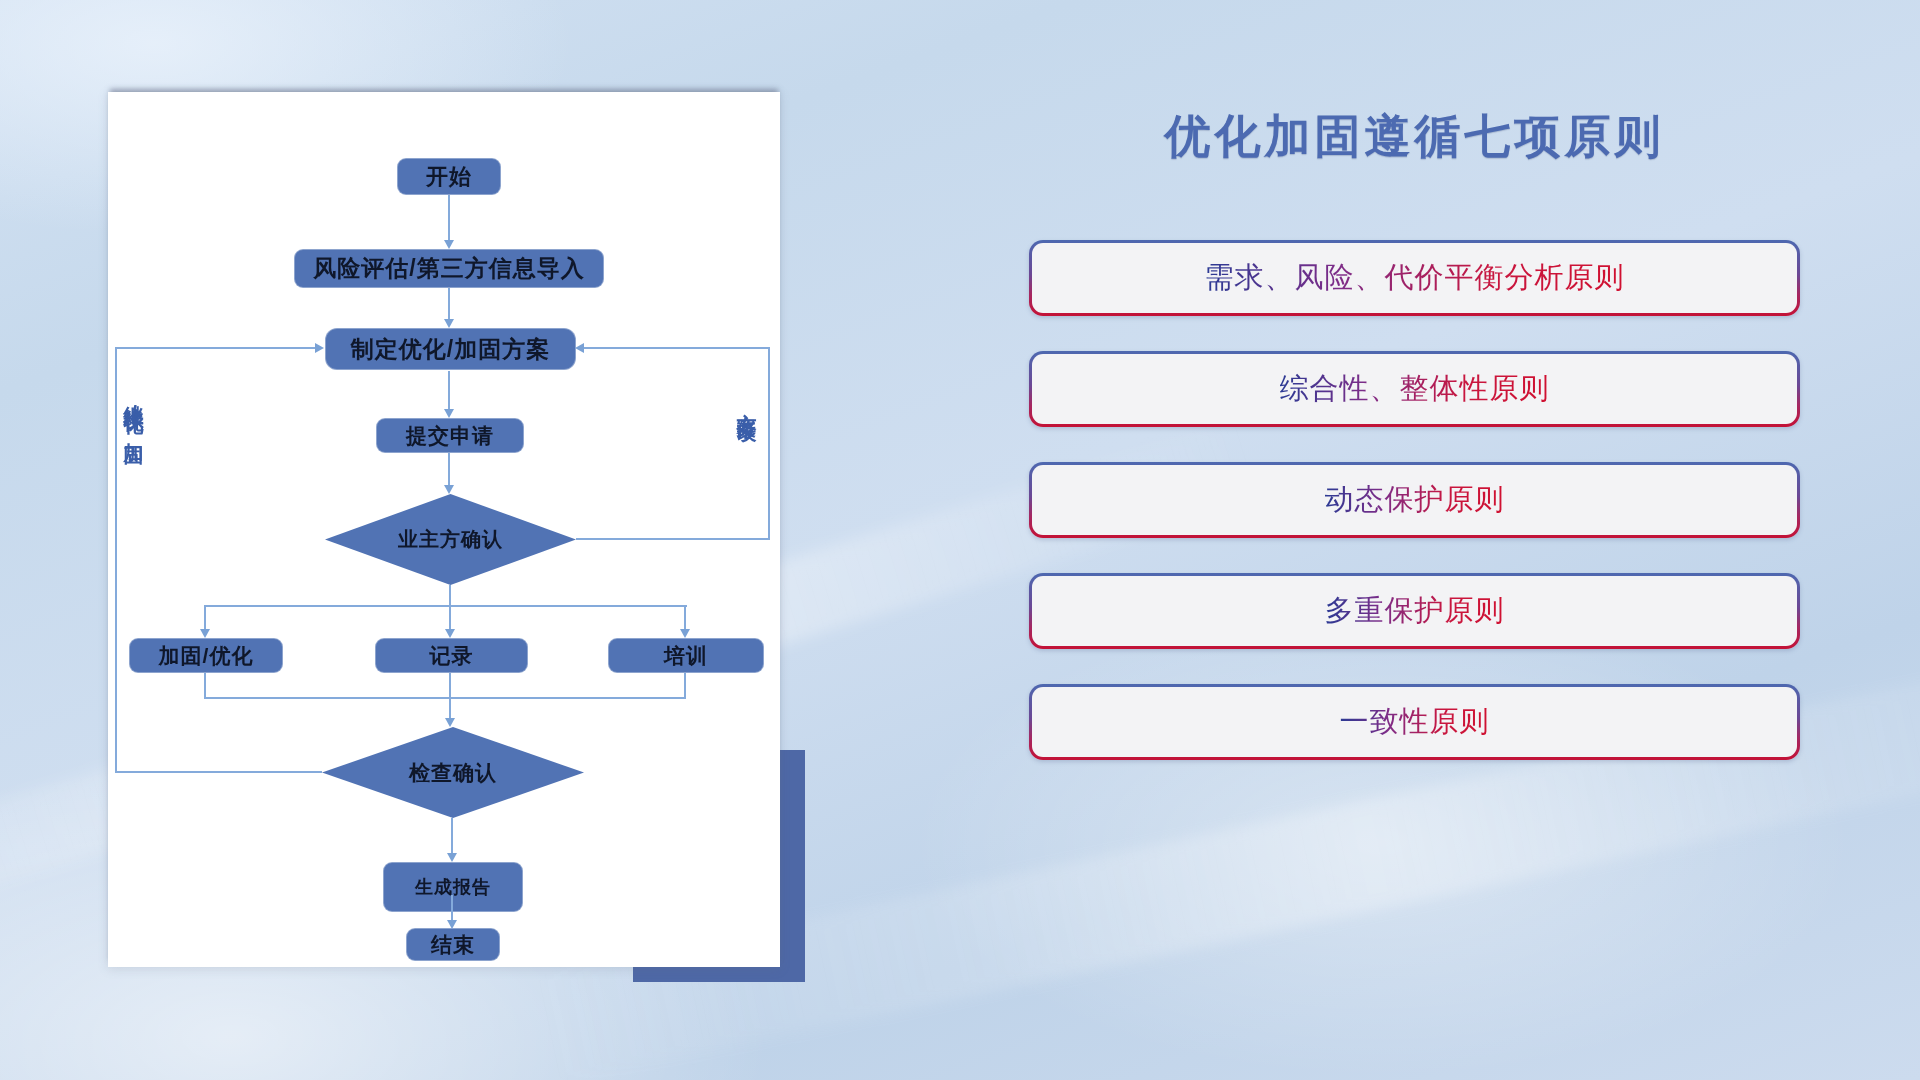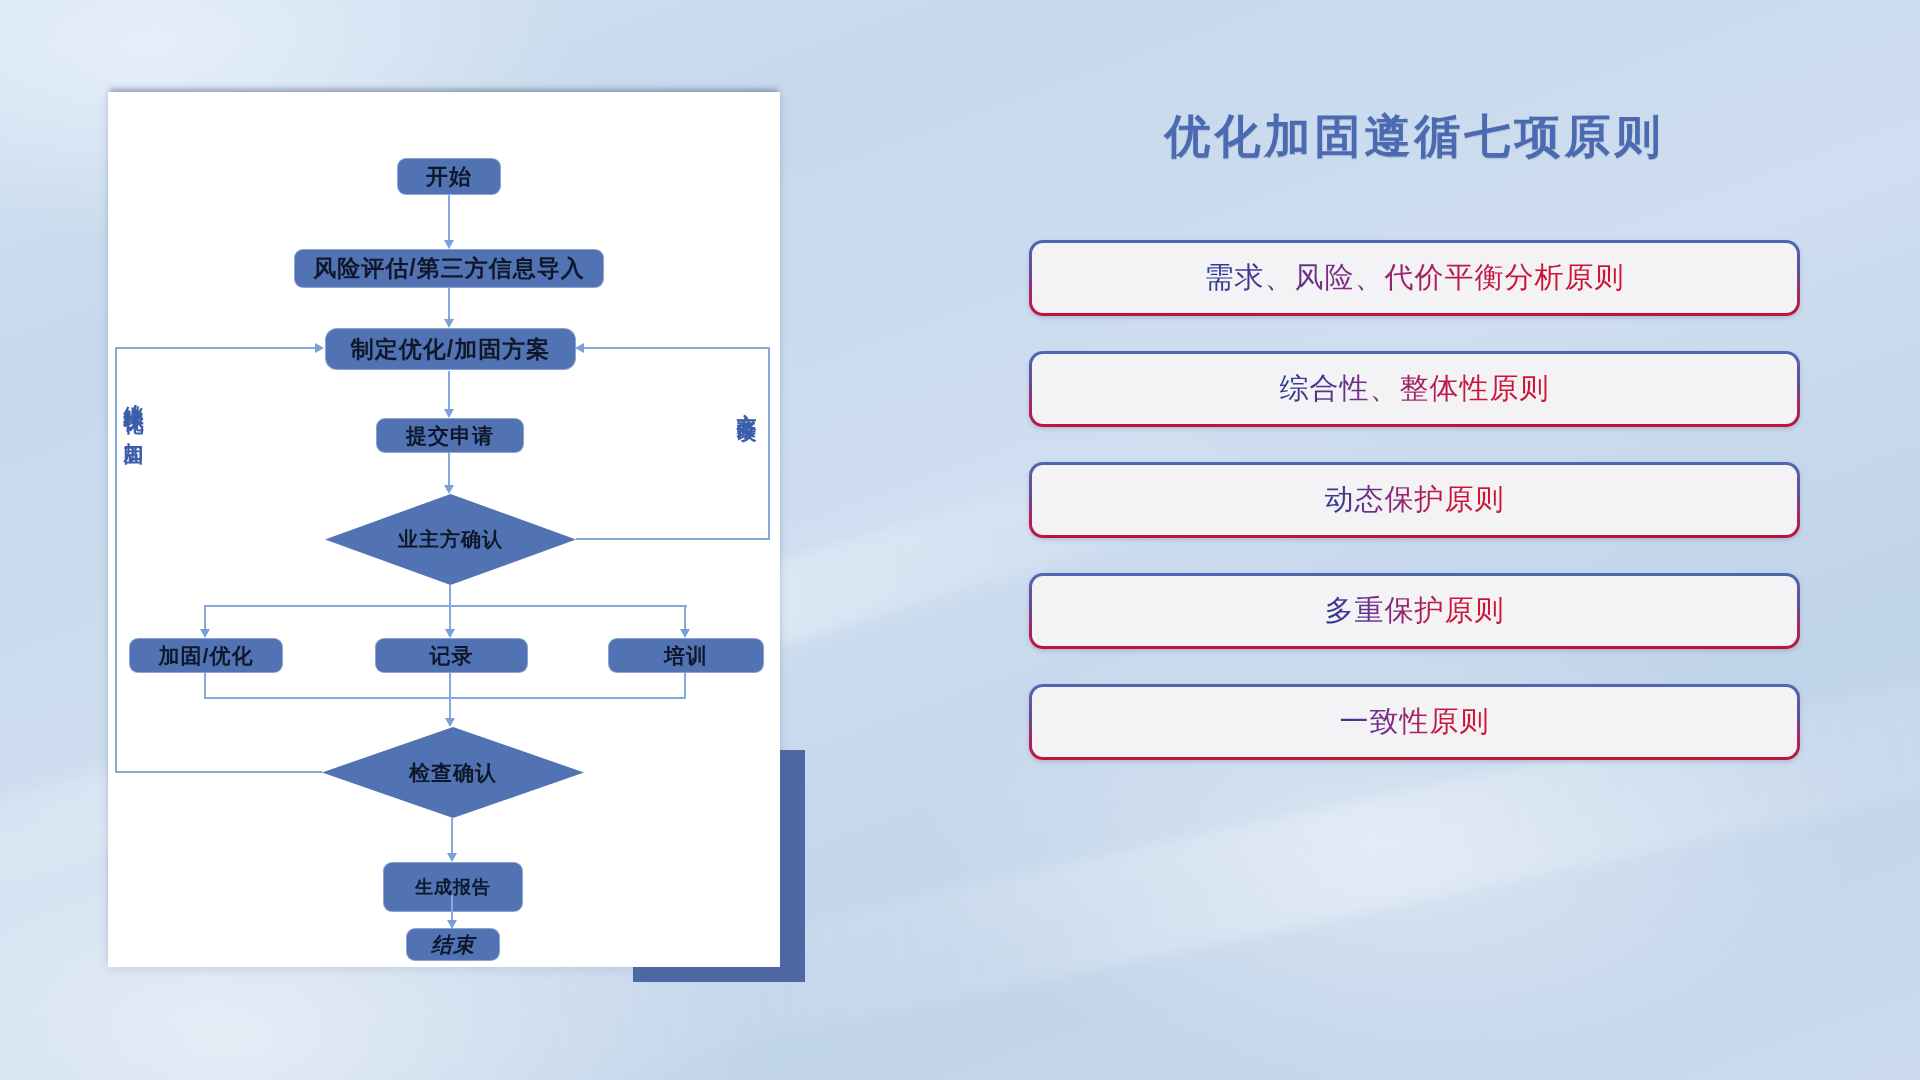--- a/index.html
+++ b/index.html
@@ -93,21 +93,21 @@
   <div class="node rect" style="left:289px;top:66px;width:104px;height:37px;">开始</div>
   <div class="node rect" style="left:186px;top:157px;width:310px;height:39px;font-size:23px;">风险评估/第三方信息导入</div>
   <div class="node rect" style="left:217px;top:236px;width:251px;height:42px;font-size:23px;border-radius:12px;">制定优化/加固方案</div>
   <div class="node rect" style="left:268px;top:326px;width:148px;height:35px;font-size:21px;">提交申请</div>
   <div class="node diamond" style="left:217px;top:402px;width:251px;height:91px;">业主方确认</div>
   <div class="node rect" style="left:21px;top:546px;width:154px;height:35px;font-size:21px;">加固/优化</div>
   <div class="node rect" style="left:267px;top:546px;width:153px;height:35px;font-size:21px;">记录</div>
   <div class="node rect" style="left:500px;top:546px;width:156px;height:35px;font-size:21px;">培训</div>
   <div class="node diamond" style="left:214px;top:635px;width:262px;height:91px;font-size:21px;">检查确认</div>
   <div class="node rect" style="left:275px;top:770px;width:140px;height:50px;font-size:18px;">生成报告</div>
-  <div class="node rect" style="left:298px;top:836px;width:94px;height:33px;font-size:21px;font-style:italic;">结束</div>
+  <div class="node rect" style="left:298px;top:836px;width:94px;height:33px;font-size:21px;">结束</div>
 
   <div class="vline" style="left:340px;top:103px;height:46px;"></div>
   <div class="arrd" style="left:336px;top:148px;"></div>
   <div class="vline" style="left:340px;top:196px;height:33px;"></div>
   <div class="arrd" style="left:336px;top:227px;"></div>
   <div class="vline" style="left:340px;top:279px;height:40px;"></div>
   <div class="arrd" style="left:336px;top:317px;"></div>
   <div class="vline" style="left:340px;top:361px;height:34px;"></div>
   <div class="arrd" style="left:336px;top:393px;"></div>
 

